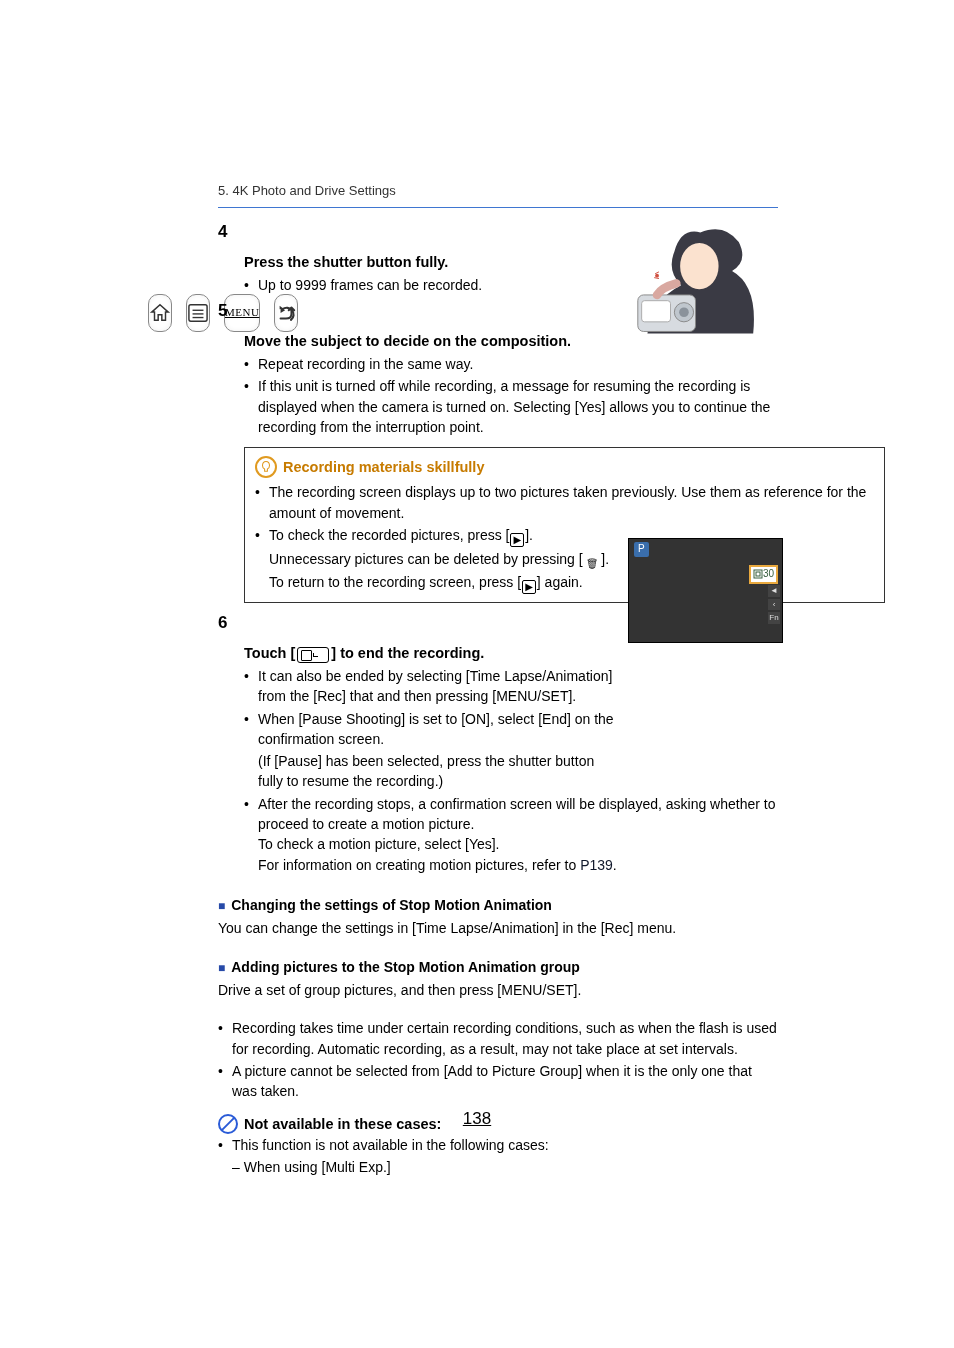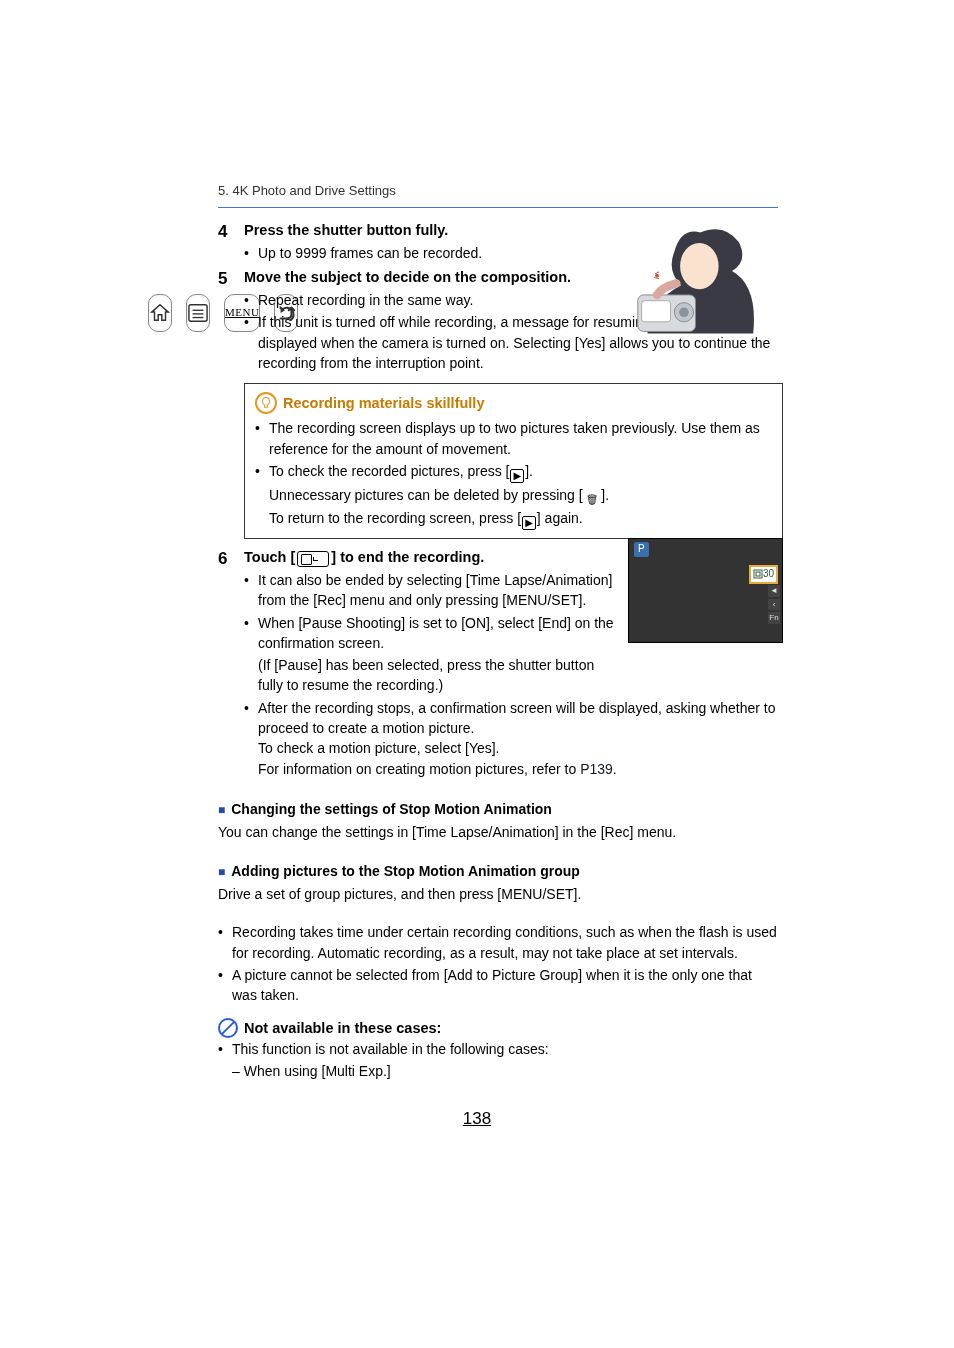--- a/index.html
+++ b/index.html
@@ -56,20 +56,21 @@
       margin-bottom: 2px;
     }
     .step-num {
       font-size: 17px;
       font-weight: bold;
       width: 26px;
       flex-shrink: 0;
     }
     .step-body {
       flex: 1;
+      margin-top: 32px;
     }
     .step-title {
       font-weight: bold;
       font-size: 14.5px;
       margin-bottom: 2px;
     }
     .bullet-row {
       display: flex;
       margin-bottom: 2px;
       padding-left: 0;
@@ -93,21 +94,21 @@
       top: 356px;
       width: 155px;
       height: 105px;
       border: 1px solid #000;
       background: #333;
     }
     .hint-box {
       border: 1px solid #333;
       padding: 8px 10px 8px 10px;
       margin: 8px 0 8px 26px;
-      width: 539px;
+      width: 641px;
     }
     .hint-title {
       display: flex;
       align-items: center;
       font-weight: bold;
       color: #c77b00;
       font-size: 14.5px;
       margin-bottom: 4px;
       gap: 6px;
     }
@@ -359,21 +360,21 @@
 
   <div class="step" style="margin-top:6px">
     <div class="step-num">6</div>
     <div class="step-body">
       <div class="step-title">
         <span>Touch [</span><span class="stop-icon"></span><span>] to end the recording.</span>
       </div>
       <div style="width:370px">
         <div class="bullet-row">
             <span class="bullet-dot">•</span>
-            <span class="bullet-txt">It can also be ended by selecting [Time Lapse/Animation] from the [Rec] menu and only pressing [MENU/SET].</span>
+            <span class="bullet-txt">It can also be ended by selecting [Time Lapse/Animation] from the [Rec] that and then pressing [MENU/SET].</span>
           </div>
         <div class="bullet-row">
             <span class="bullet-dot">•</span>
             <span class="bullet-txt">
           <span>When [Pause Shooting] is set to </span><span>[ON]</span><span>, select [End] on the confirmation screen.</span>
         </span>
           </div>
         <div class="indent-wrap">(If [Pause] has been selected, press the shutter button fully to resume the recording.)</div>
       </div>
       <div class="bullet-row" style="margin-top:2px">

